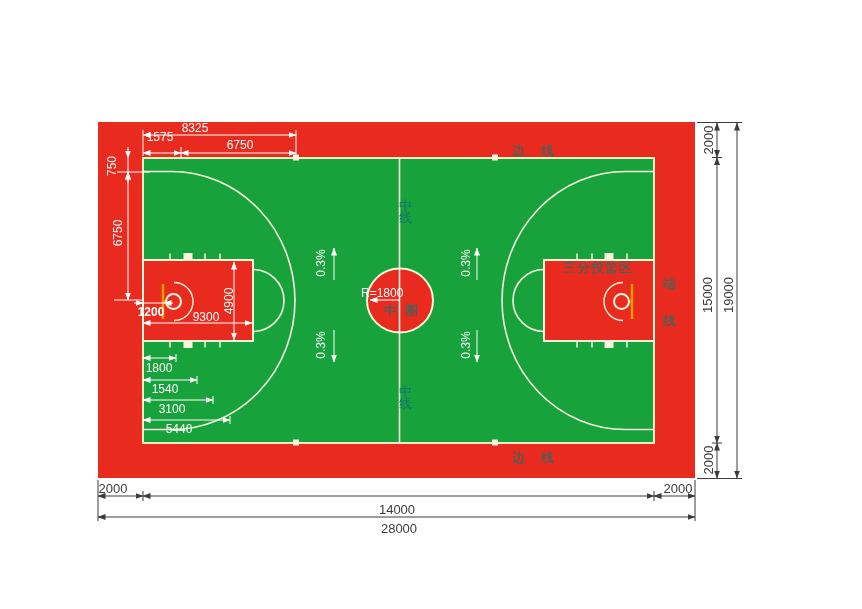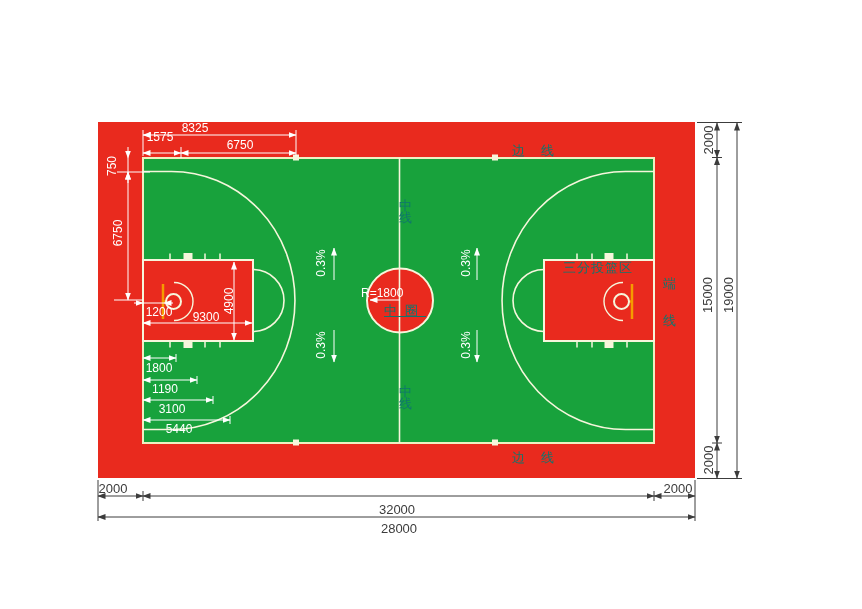--- a/index.html
+++ b/index.html
@@ -155,43 +155,43 @@
     <line x1="697" y1="122.5" x2="742" y2="122.5"></line>
     <line x1="697" y1="478.5" x2="742" y2="478.5"></line>
   </g>
 </svg>
 
 <div class="lbl wdim ctr" style="left:165px; top:121px; width:60px;">8325</div>
 <div class="lbl wdim ctr" style="left:130px; top:130px; width:60px;">1575</div>
 <div class="lbl wdim ctr" style="left:210px; top:138px; width:60px;">6750</div>
 <div class="lbl wdim rot" style="left:82px;  top:159px;">750</div>
 <div class="lbl wdim rot" style="left:88px;  top:226px;">6750</div>
-<div class="lbl wdim ctr" style="left:136px; top:305px; width:46px;">1200</div>
+<div class="lbl wdim ctr" style="left:128px; top:305px; width:46px;font-weight:bold;">1200</div>
 <div class="lbl wdim ctr" style="left:176px; top:310px; width:60px;">9300</div>
 <div class="lbl wdim rot" style="left:199px; top:294px;">4900</div>
 <div class="lbl wdim ctr" style="left:129px; top:361px; width:60px;">1800</div>
-<div class="lbl wdim ctr" style="left:135px; top:382px; width:60px;">1190</div>
+<div class="lbl wdim ctr" style="left:135px; top:382px; width:60px;">1540</div>
 <div class="lbl wdim ctr" style="left:142px; top:402px; width:60px;">3100</div>
 <div class="lbl wdim ctr" style="left:149px; top:422px; width:60px;">5440</div>
 <div class="lbl wdim" style="left:361px; top:286px;text-align:right;">R=1800</div>
 <div class="lbl wdim rot" style="left:291px; top:256px;">0.3%</div>
 <div class="lbl wdim rot" style="left:291px; top:338px;">0.3%</div>
 <div class="lbl wdim rot" style="left:436px; top:256px;">0.3%</div>
 <div class="lbl wdim rot" style="left:436px; top:338px;">0.3%</div>
 
 <div class="lbl cjk" style="left:512px; top:142px; letter-spacing:16px;">边线</div>
 <div class="lbl cjk" style="left:512px; top:449px; letter-spacing:16px;">边线</div>
 <div class="lbl cjk vcjk" style="left:396px; top:188px; letter-spacing:12px;">中线</div>
 <div class="lbl cjk vcjk" style="left:396px; top:374px; letter-spacing:12px;">中线</div>
-<div class="lbl cjk" style="left:384px; top:302px; letter-spacing:8px;text-decoration:underline;">中圈</div>
+<div class="lbl cjk" style="left:384px; top:302px; letter-spacing:8px;">中圈</div>
 <div class="lbl cjk vcjk" style="left:660px; top:266px; letter-spacing:37px;">端线</div>
 <div class="lbl cjk" style="left:563px; top:217px; letter-spacing:1px;margin-top:42px;">三分投篮区</div>
 
 <div class="lbl ddim ctr" style="left:83px;  top:481px; width:60px;">2000</div>
 <div class="lbl ddim ctr" style="left:369px; top:481px; width:60px;margin-top:40px;">28000</div>
 <div class="lbl ddim ctr" style="left:648px; top:481px; width:60px;">2000</div>
-<div class="lbl ddim ctr" style="left:367px; top:502px; width:60px;">32000</div>
+<div class="lbl ddim ctr" style="left:367px; top:502px; width:60px;">14000</div>
 <div class="lbl ddim rot" style="left:679px; top:133px;">2000</div>
 <div class="lbl ddim rot" style="left:678px; top:288px;">15000</div>
 <div class="lbl ddim rot" style="left:679px; top:453px;">2000</div>
 <div class="lbl ddim rot" style="left:699px; top:288px;">19000</div>
 
 </div>
 
 </body></html>

